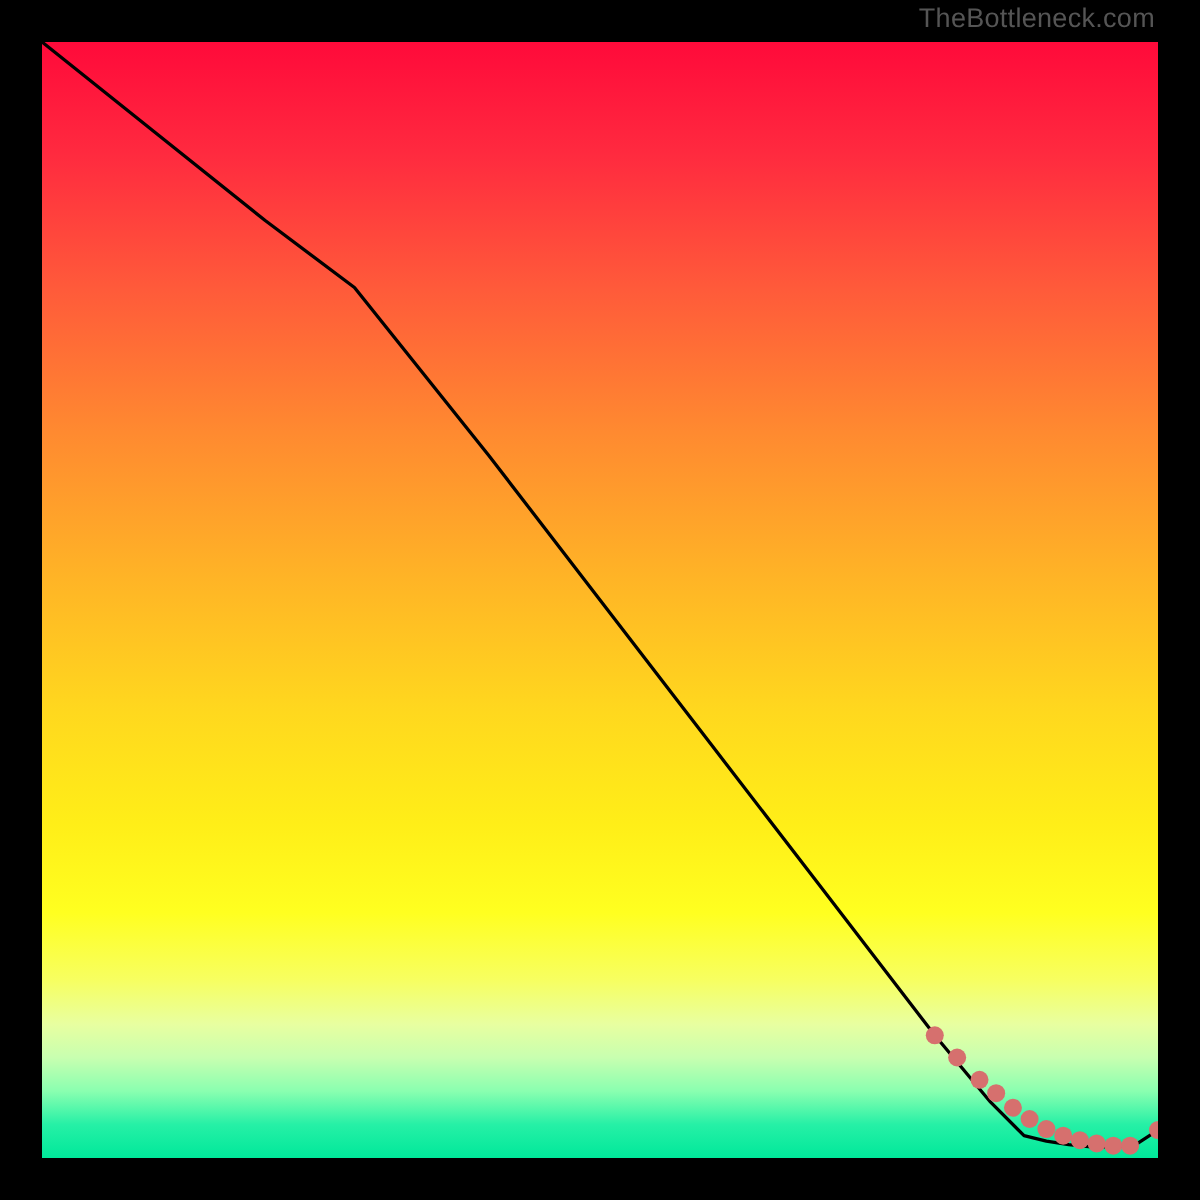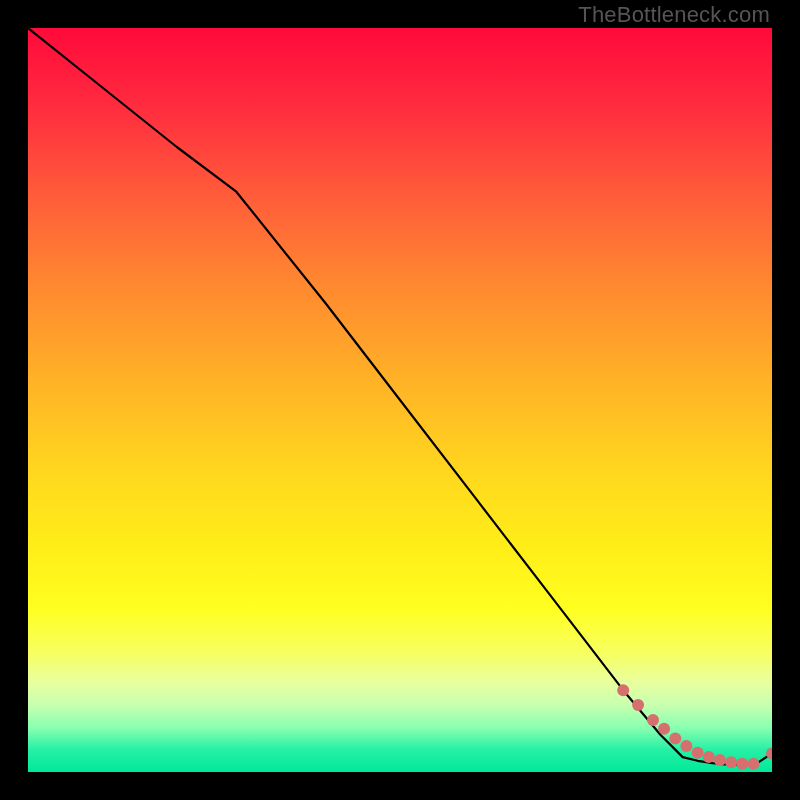--- a/index.html
+++ b/index.html
@@ -39,21 +39,21 @@
       #8affb0 94%,
       #26f0a6 97%,
       #00e89a 100%
     );
   }
   .watermark {
     position: absolute;
     top: 2px;
     right: 30px;
     color: #555;
-    font-size: 22px;
+    font-size: 18px;
     letter-spacing: 0.2px;
     user-select: none;
   }
   .curve {
     position: absolute;
     left: 28px;
     top: 28px;
     width: 744px;
     height: 744px;
     pointer-events: none;

